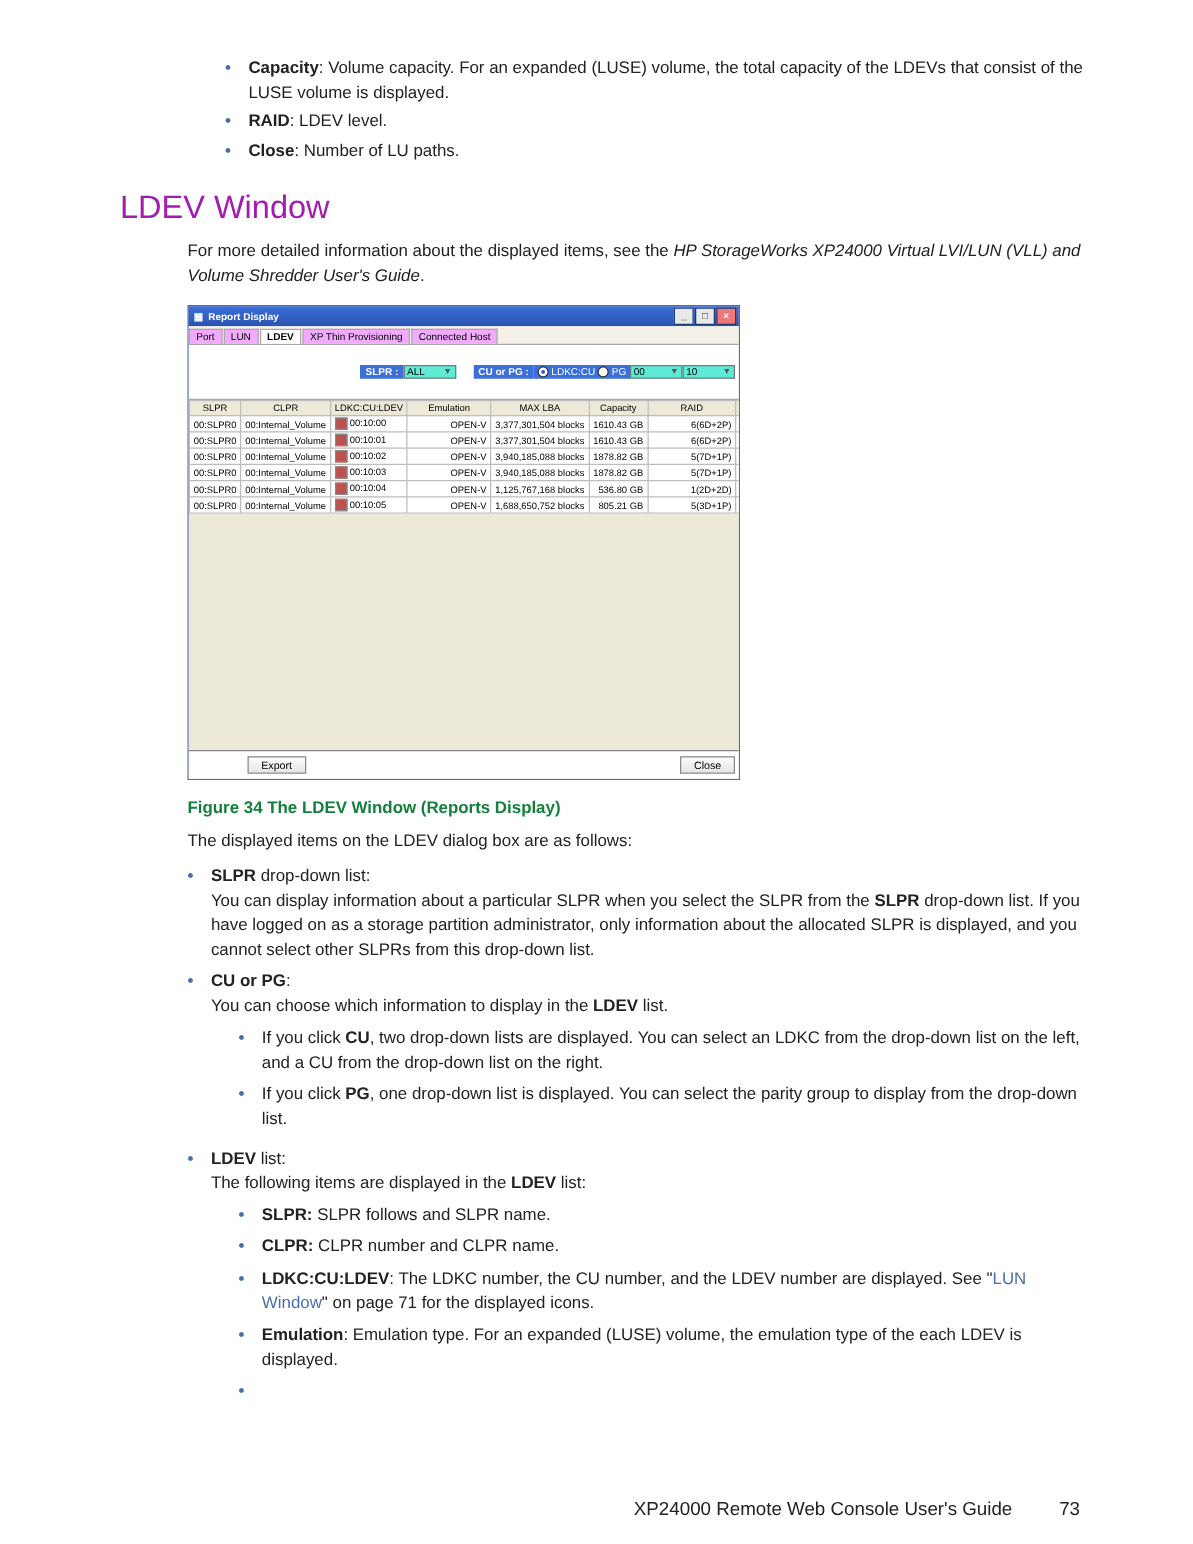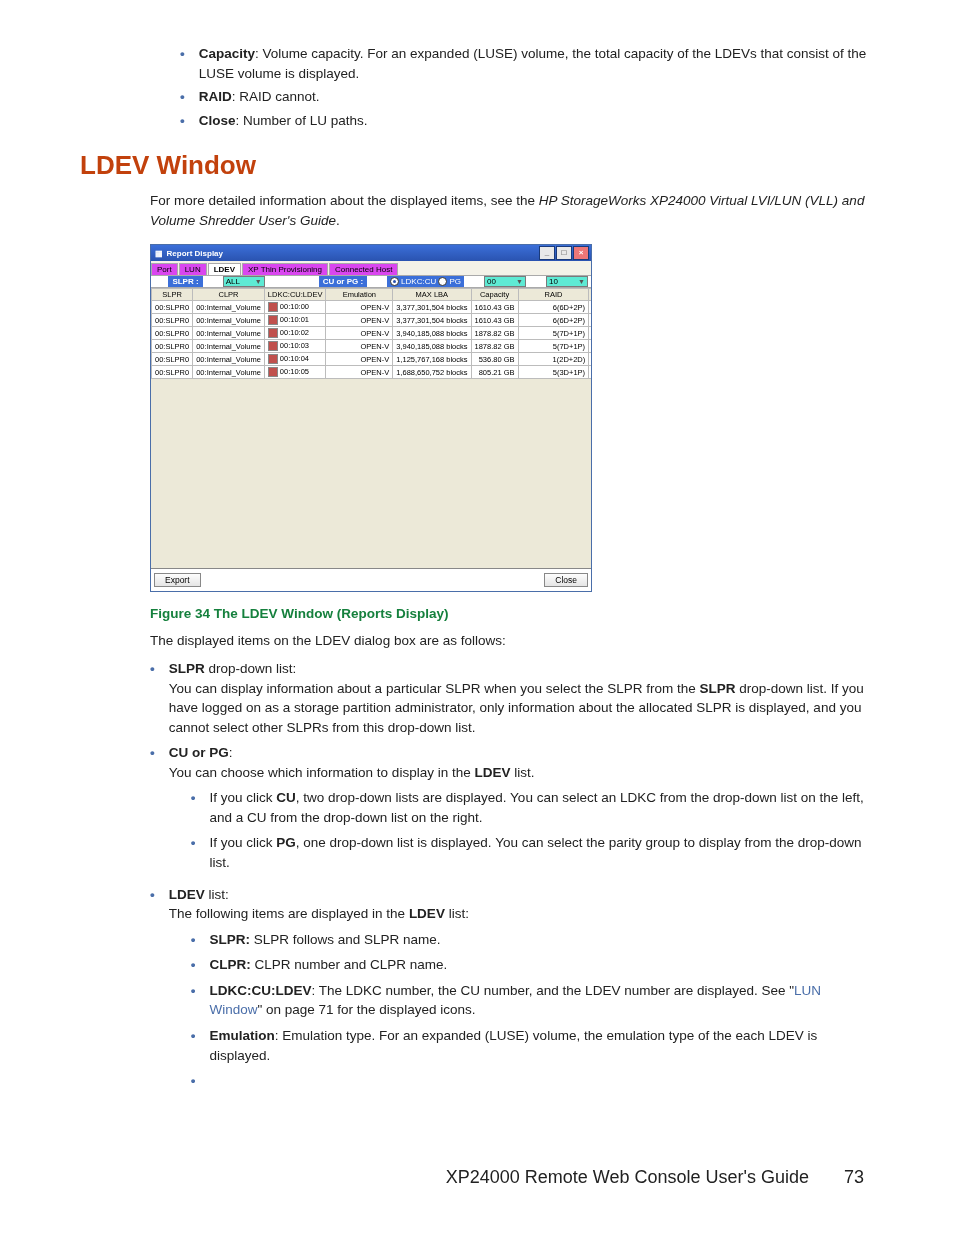--- a/index.html
+++ b/index.html
@@ -19,24 +19,24 @@
     display: flex;
     margin: 4px 0;
     line-height: 1.45;
   }
   .bullet {
     color: #4a6ea9;
     font-weight: bold;
     margin-right: 14px;
   }
   h2 {
-    color: #c2410c;
-    font-weight: bold;
+    color: #a21caf;
+    font-weight: normal;
     font-size: 26px;
-    margin: 15px 0 10px 0;
+    margin: 15px 0 10px 16px;
   }
   .intro {
     margin-left: 70px;
     line-height: 1.45;
     margin-bottom: 14px;
   }
   .italic { font-style: italic; }
   .bold { font-weight: bold; }
 
   
@@ -74,29 +74,29 @@
     display:flex;
     border-bottom: 1px solid #aaa;
     background:#f4f2e8;
   }
   .tab {
     border:1px solid #aaa;
     border-bottom:none;
     padding: 1px 5px;
     margin-right:1px;
     margin-top:2px;
-    background:#d946ef;
+    background:#f0abfc;
   }
   .tab.active { background:#fff; font-weight:bold; }
   .filter-row {
     display:flex;
     justify-content:flex-end;
     align-items:center;
-    gap:20px;
-    padding:0 3px;
+    gap:0;
+    padding:16px 3px;
     border-bottom:1px solid #aaa;
     background:#fff;
   }
   .filter-label-box {
     background:#3b6fd9; color:#fff; font-weight:bold;
     padding:1px 4px;
   }
   .dropdown {
     border:1px solid #7a7a7a;
     background:#5eead4;
@@ -130,54 +130,55 @@
     padding:4px 3px;
     background:#fff;
     border-top:1px solid #888;
   }
   .btn-small {
     border:1px solid #888;
     background:linear-gradient(to bottom,#fdfdfd,#e5e5e5);
     padding:1px 10px;
     font-size:8.5px;
     cursor:pointer;
+    margin-left:44px;
   }
 
   
   .caption {
     margin: 14px 0 10px 70px;
     color: #15803d;
     font-weight: bold;
   }
   .para { margin-left: 70px; line-height:1.45; margin-bottom:8px;}
   .list-lvl1 { margin-left:70px; }
   .list-lvl1 .li1 { display:flex; margin:6px 0; line-height:1.45;}
   .li1-content { flex:1;}
   .list-lvl2 { margin-top:6px;}
   .list-lvl2 .li2 { display:flex; margin:6px 0 6px 22px; line-height:1.45;}
   .footer {
     margin-top:70px;
     text-align:right;
-    font-size:18px;
+    font-size:15px;
     padding-right: 10px;
   }
   .footer .pg { display:inline-block; min-width:30px; text-align:right; margin-left:20px;}
   .link-ref { color:#4a6ea9;}
 </style>
 </head>
 <body>
 
 <div class="top-list" id="top-list">
     <div class="item">
       <span class="bullet">•</span>
       <div><span class="bold">Capacity</span><span>: Volume capacity. For an expanded (LUSE) volume, the total capacity of the LDEVs that consist of the LUSE volume is displayed.</span></div>
     </div>
     <div class="item">
       <span class="bullet">•</span>
-      <div><span class="bold">RAID</span><span>: RAID cannot.</span></div>
+      <div><span class="bold">RAID</span><span>: LDEV level.</span></div>
     </div>
     <div class="item">
       <span class="bullet">•</span>
       <div><span class="bold">Close</span><span>: Number of LU paths.</span></div>
     </div>
   </div>
 
 <h2>LDEV Window</h2>
 
 <div class="intro">

